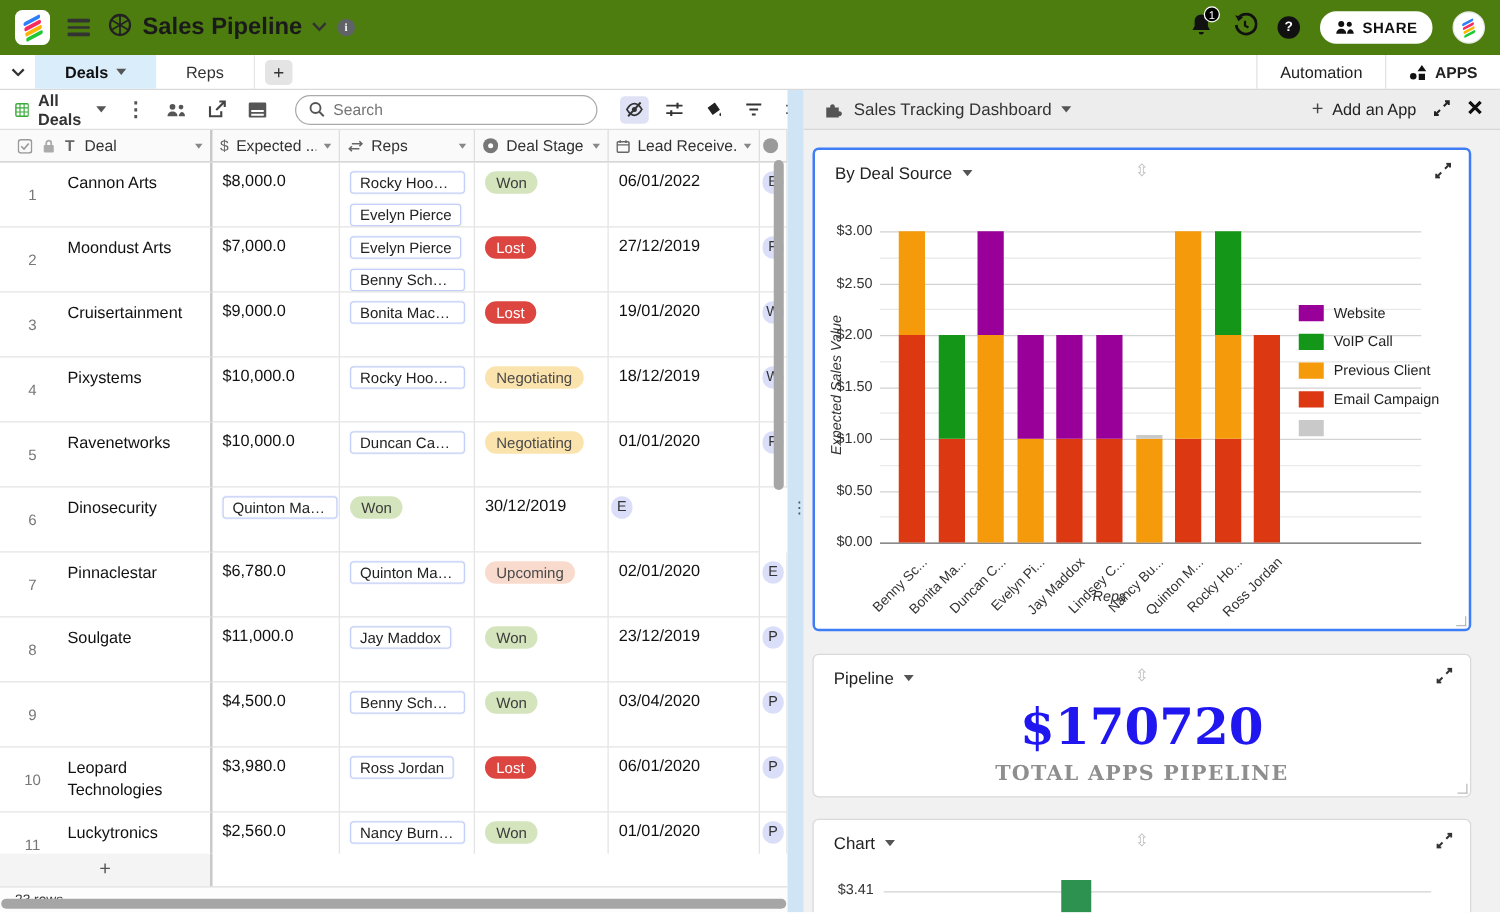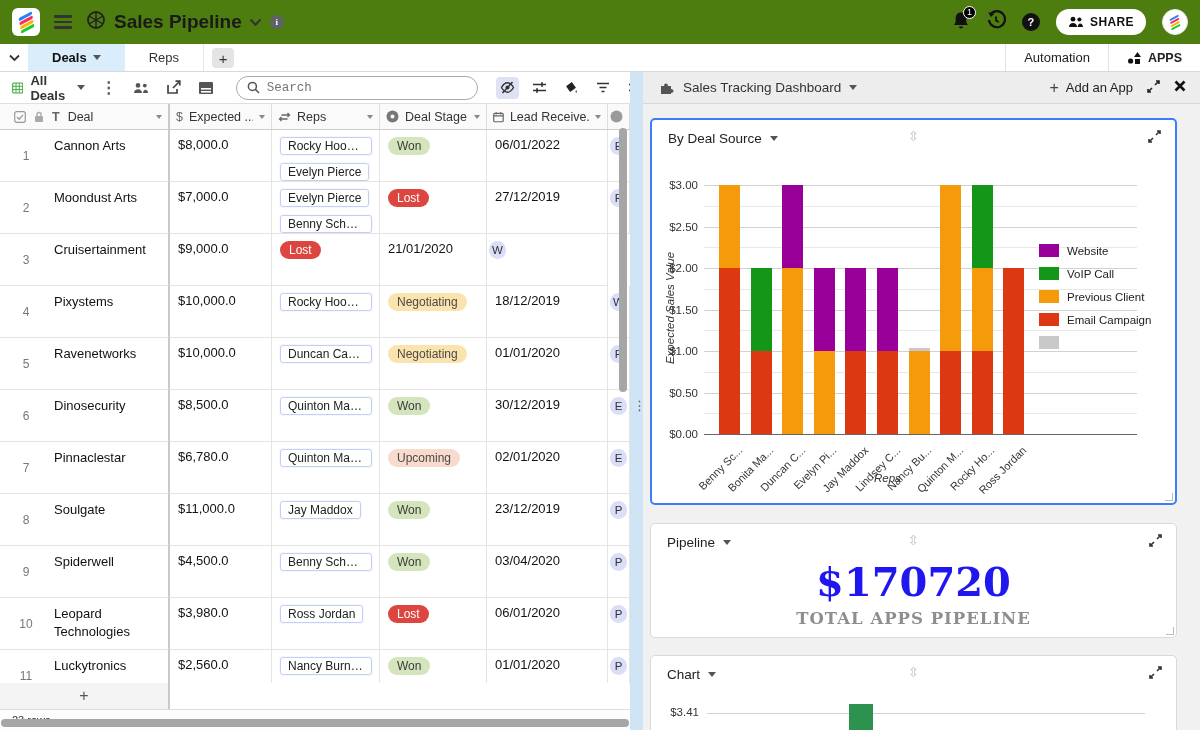--- a/index.html
+++ b/index.html
@@ -34,21 +34,21 @@
   .tab-add { width:22px; height:20px; margin:4px 0 0 8px; background:#e4e4e4; border-radius:4px; display:flex; align-items:center; justify-content:center; font-size:15px; color:#333; cursor:pointer; }
   .tabbar-right { margin-left:auto; display:flex; align-items:stretch; }
   .tabbar-right .seg { display:flex; align-items:center; gap:6px; padding:0 18px; font-size:13px; color:#222; border-left:1px solid #e2e2e2; cursor:pointer; }
   .tabbar-right .seg.apps { font-weight:bold; font-size:12.5px; }
 
   
   .toolbar { position:absolute; left:0; top:72px; width:630px; height:32px; background:#fff; border-bottom:1px solid #e0e0e0; display:flex; align-items:center; padding:0 12px; }
   .view-name { display:flex; align-items:center; gap:7px; font-size:13px; font-weight:bold; color:#333; cursor:pointer; }
   .tb-ic { margin-left:16px; display:flex; align-items:center; cursor:pointer; }
   .searchbox { margin-left:22px; width:256px; height:24px; border:1px solid #aaa; border-radius:13px; display:flex; align-items:center; padding:0 10px; gap:7px; background:#fff; }
-  .searchbox input { border:none; outline:none; font-size:12.5px; width:200px; color:#333; background:transparent; font-family:Liberation Mono, monospace; }
+  .searchbox input { border:none; outline:none; font-size:12.5px; width:200px; color:#333; background:transparent; font-family:Liberation Sans, sans-serif; }
   .tool-right { margin-left:18px; display:flex; align-items:center; gap:9px; }
   .tool-btn { width:23px; height:22px; border-radius:4px; display:flex; align-items:center; justify-content:center; cursor:pointer; }
   .tool-btn.hl { background:#dfe2f5; }
 
   
   .grid { position:absolute; left:0; top:104px; width:630px; height:626px; background:#fff; }
   .thead { display:grid; grid-template-columns:170px 102px 108px 107px 121px 22px; height:26px; background:#fafafa; border-bottom:1px solid #ccc; font-size:12.5px; color:#333; }
   .th { display:flex; align-items:center; padding:0 6px; gap:6px; border-right:1px solid #ddd; position:relative; }
   .th:first-child { border-right:2px solid #c9c9c9; padding-left:14px; gap:8px; }
   .th .lbl { white-space:nowrap; overflow:hidden; }
@@ -354,22 +354,23 @@
           <div class="c"><span class="stage-pill" style="background: rgb(220, 69, 64); color: rgb(255, 255, 255);">Lost</span></div>
           <div class="c">27/12/2019</div>
           <div class="c" style="padding: 7px 2px;"><span class="src-pill">P</span></div>
         </div>
         <div class="trow">
           <div class="c c-first">
             <div class="rownum">3</div>
             <div class="dealname" style="width: 114px;">Cruisertainment</div>
           </div>
           <div class="c">$9,000.0</div>
+          <div class="c"><div class="rep-pill">Bonita Macdo...</div><br></div>
           <div class="c"><span class="stage-pill" style="background: rgb(220, 69, 64); color: rgb(255, 255, 255);">Lost</span></div>
-          <div class="c">21/01/2020</div>
+          <div class="c">19/01/2020</div>
           <div class="c" style="padding: 7px 2px;"><span class="src-pill">W</span></div>
         </div>
         <div class="trow">
           <div class="c c-first">
             <div class="rownum">4</div>
             <div class="dealname" style="width: 114px;">Pixystems</div>
           </div>
           <div class="c">$10,000.0</div>
           <div class="c"><div class="rep-pill">Rocky Hooper</div><br></div>
           <div class="c"><span class="stage-pill" style="background: rgb(251, 227, 173); color: rgb(74, 74, 74);">Negotiating</span></div>
@@ -385,21 +386,20 @@
           <div class="c"><div class="rep-pill">Duncan Castro</div><br></div>
           <div class="c"><span class="stage-pill" style="background: rgb(251, 227, 173); color: rgb(74, 74, 74);">Negotiating</span></div>
           <div class="c">01/01/2020</div>
           <div class="c" style="padding: 7px 2px;"><span class="src-pill">P</span></div>
         </div>
         <div class="trow">
           <div class="c c-first">
             <div class="rownum">6</div>
             <div class="dealname" style="width: 114px;">Dinosecurity</div>
           </div>
-          <div class="c">$8,500.0</div>
           <div class="c"><div class="rep-pill">Quinton Marti...</div><br></div>
           <div class="c"><span class="stage-pill" style="background: rgb(212, 228, 188); color: rgb(59, 59, 59);">Won</span></div>
           <div class="c">30/12/2019</div>
           <div class="c" style="padding: 7px 2px;"><span class="src-pill">E</span></div>
         </div>
         <div class="trow">
           <div class="c c-first">
             <div class="rownum">7</div>
             <div class="dealname" style="width: 114px;">Pinnaclestar</div>
           </div>
@@ -416,21 +416,20 @@
           </div>
           <div class="c">$11,000.0</div>
           <div class="c"><div class="rep-pill">Jay Maddox</div><br></div>
           <div class="c"><span class="stage-pill" style="background: rgb(212, 228, 188); color: rgb(59, 59, 59);">Won</span></div>
           <div class="c">23/12/2019</div>
           <div class="c" style="padding: 7px 2px;"><span class="src-pill">P</span></div>
         </div>
         <div class="trow">
           <div class="c c-first">
             <div class="rownum">9</div>
-            <div class="dealname" style="width: 114px;">Spiderwell</div>
           </div>
           <div class="c">$4,500.0</div>
           <div class="c"><div class="rep-pill">Benny Schwartz</div><br></div>
           <div class="c"><span class="stage-pill" style="background: rgb(212, 228, 188); color: rgb(59, 59, 59);">Won</span></div>
           <div class="c">03/04/2020</div>
           <div class="c" style="padding: 7px 2px;"><span class="src-pill">P</span></div>
         </div>
         <div class="trow">
           <div class="c c-first">
             <div class="rownum">10</div>

